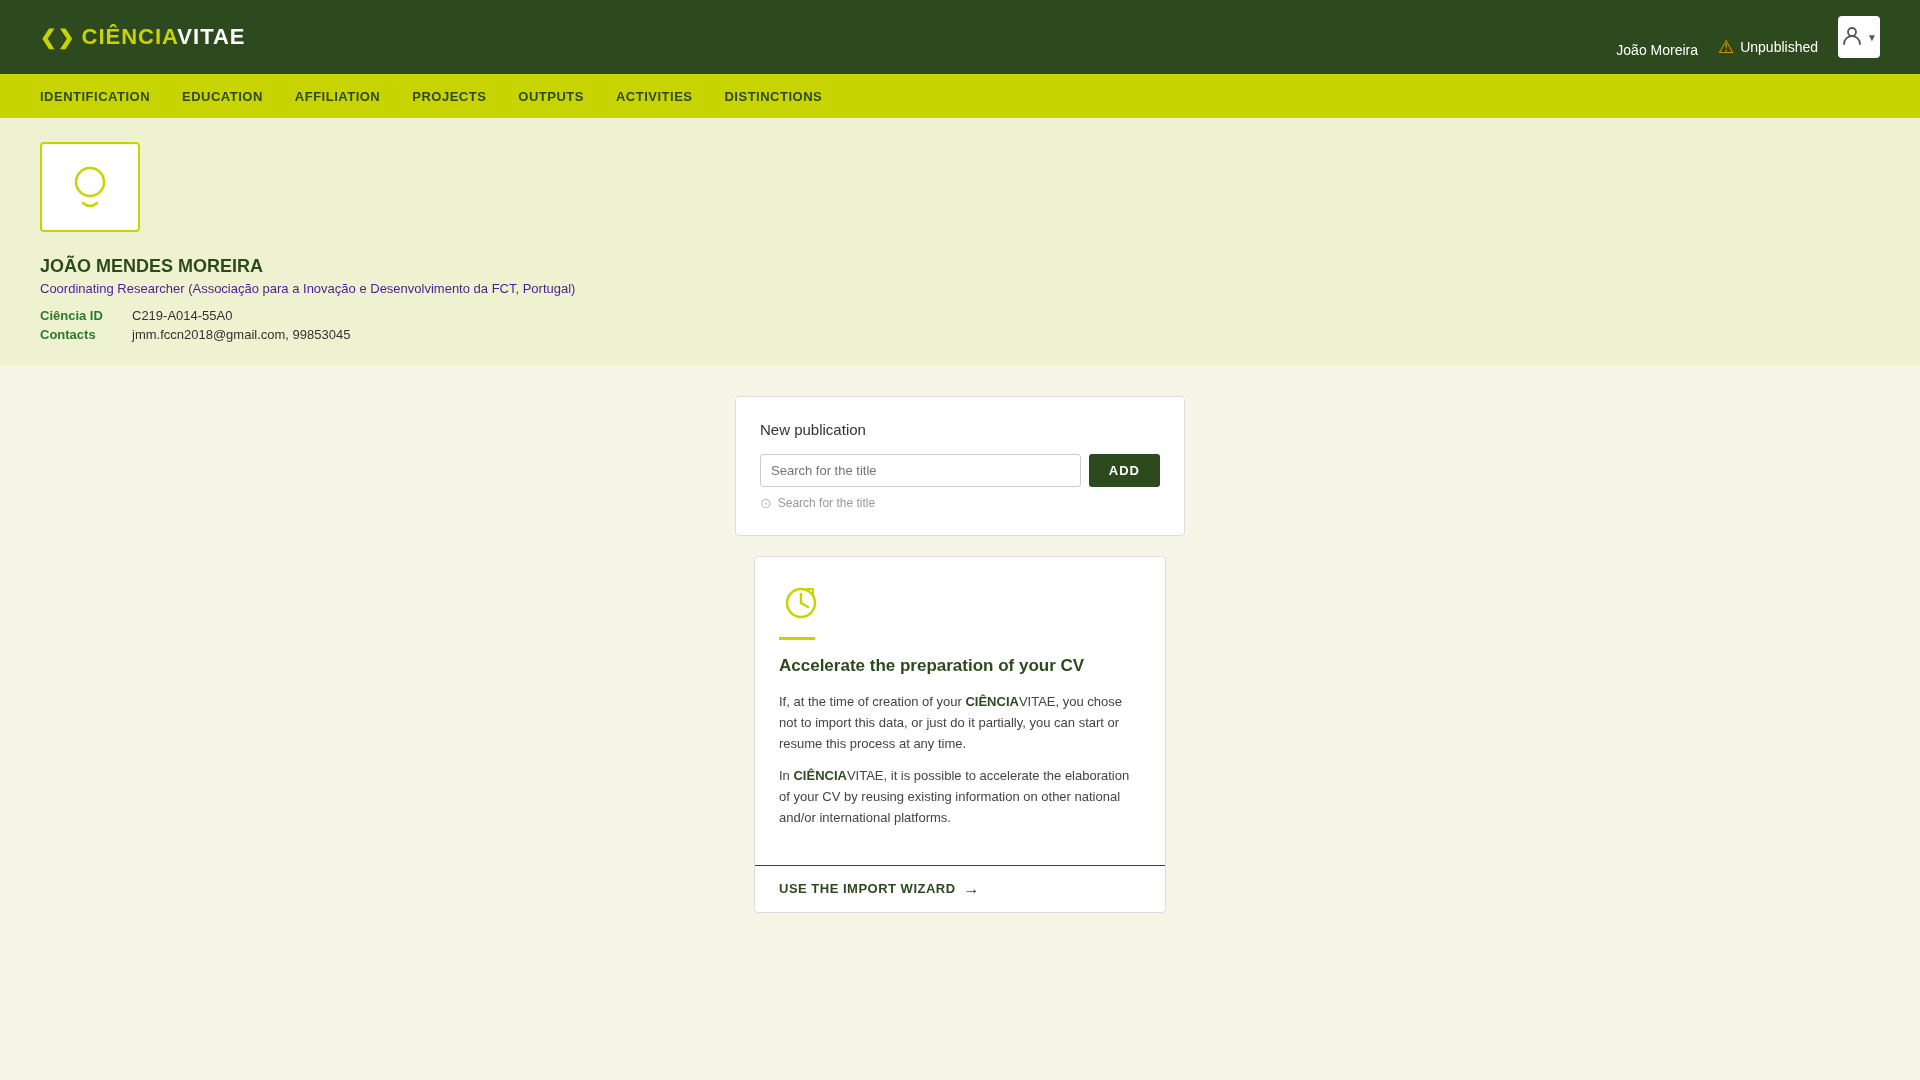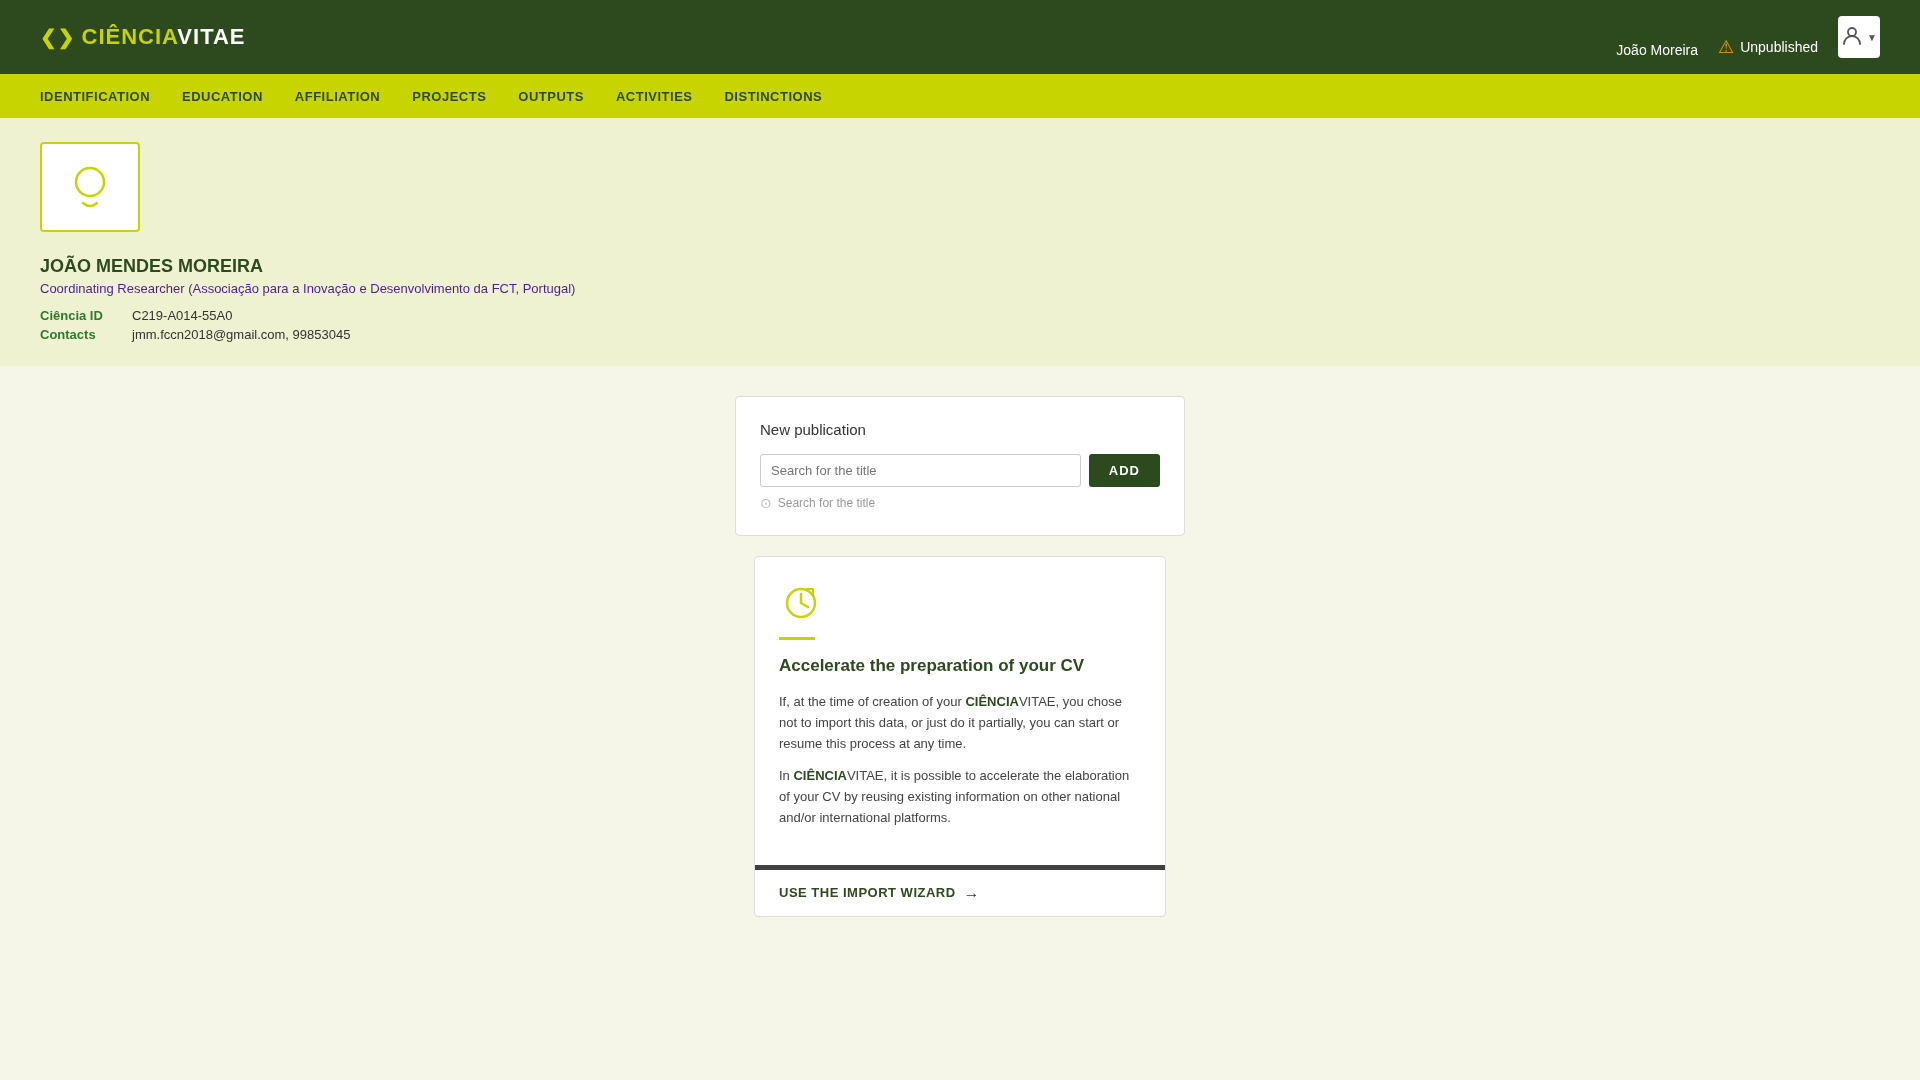--- a/index.html
+++ b/index.html
@@ -241,21 +241,21 @@
       font-size: 13px;
       color: #444;
       line-height: 1.6;
       margin-bottom: 12px;
     }
     .brand-bold {
       font-weight: bold;
       color: #2d4a1e;
     }
     .import-footer {
-      border-top: 5px solid #404040;
+      border-top: 1px solid #404040;
       padding: 14px 24px;
       display: flex;
       align-items: center;
       gap: 8px;
     }
     .import-link {
       font-size: 13px;
       font-weight: bold;
       color: #2d4a1e;
       text-transform: uppercase;

